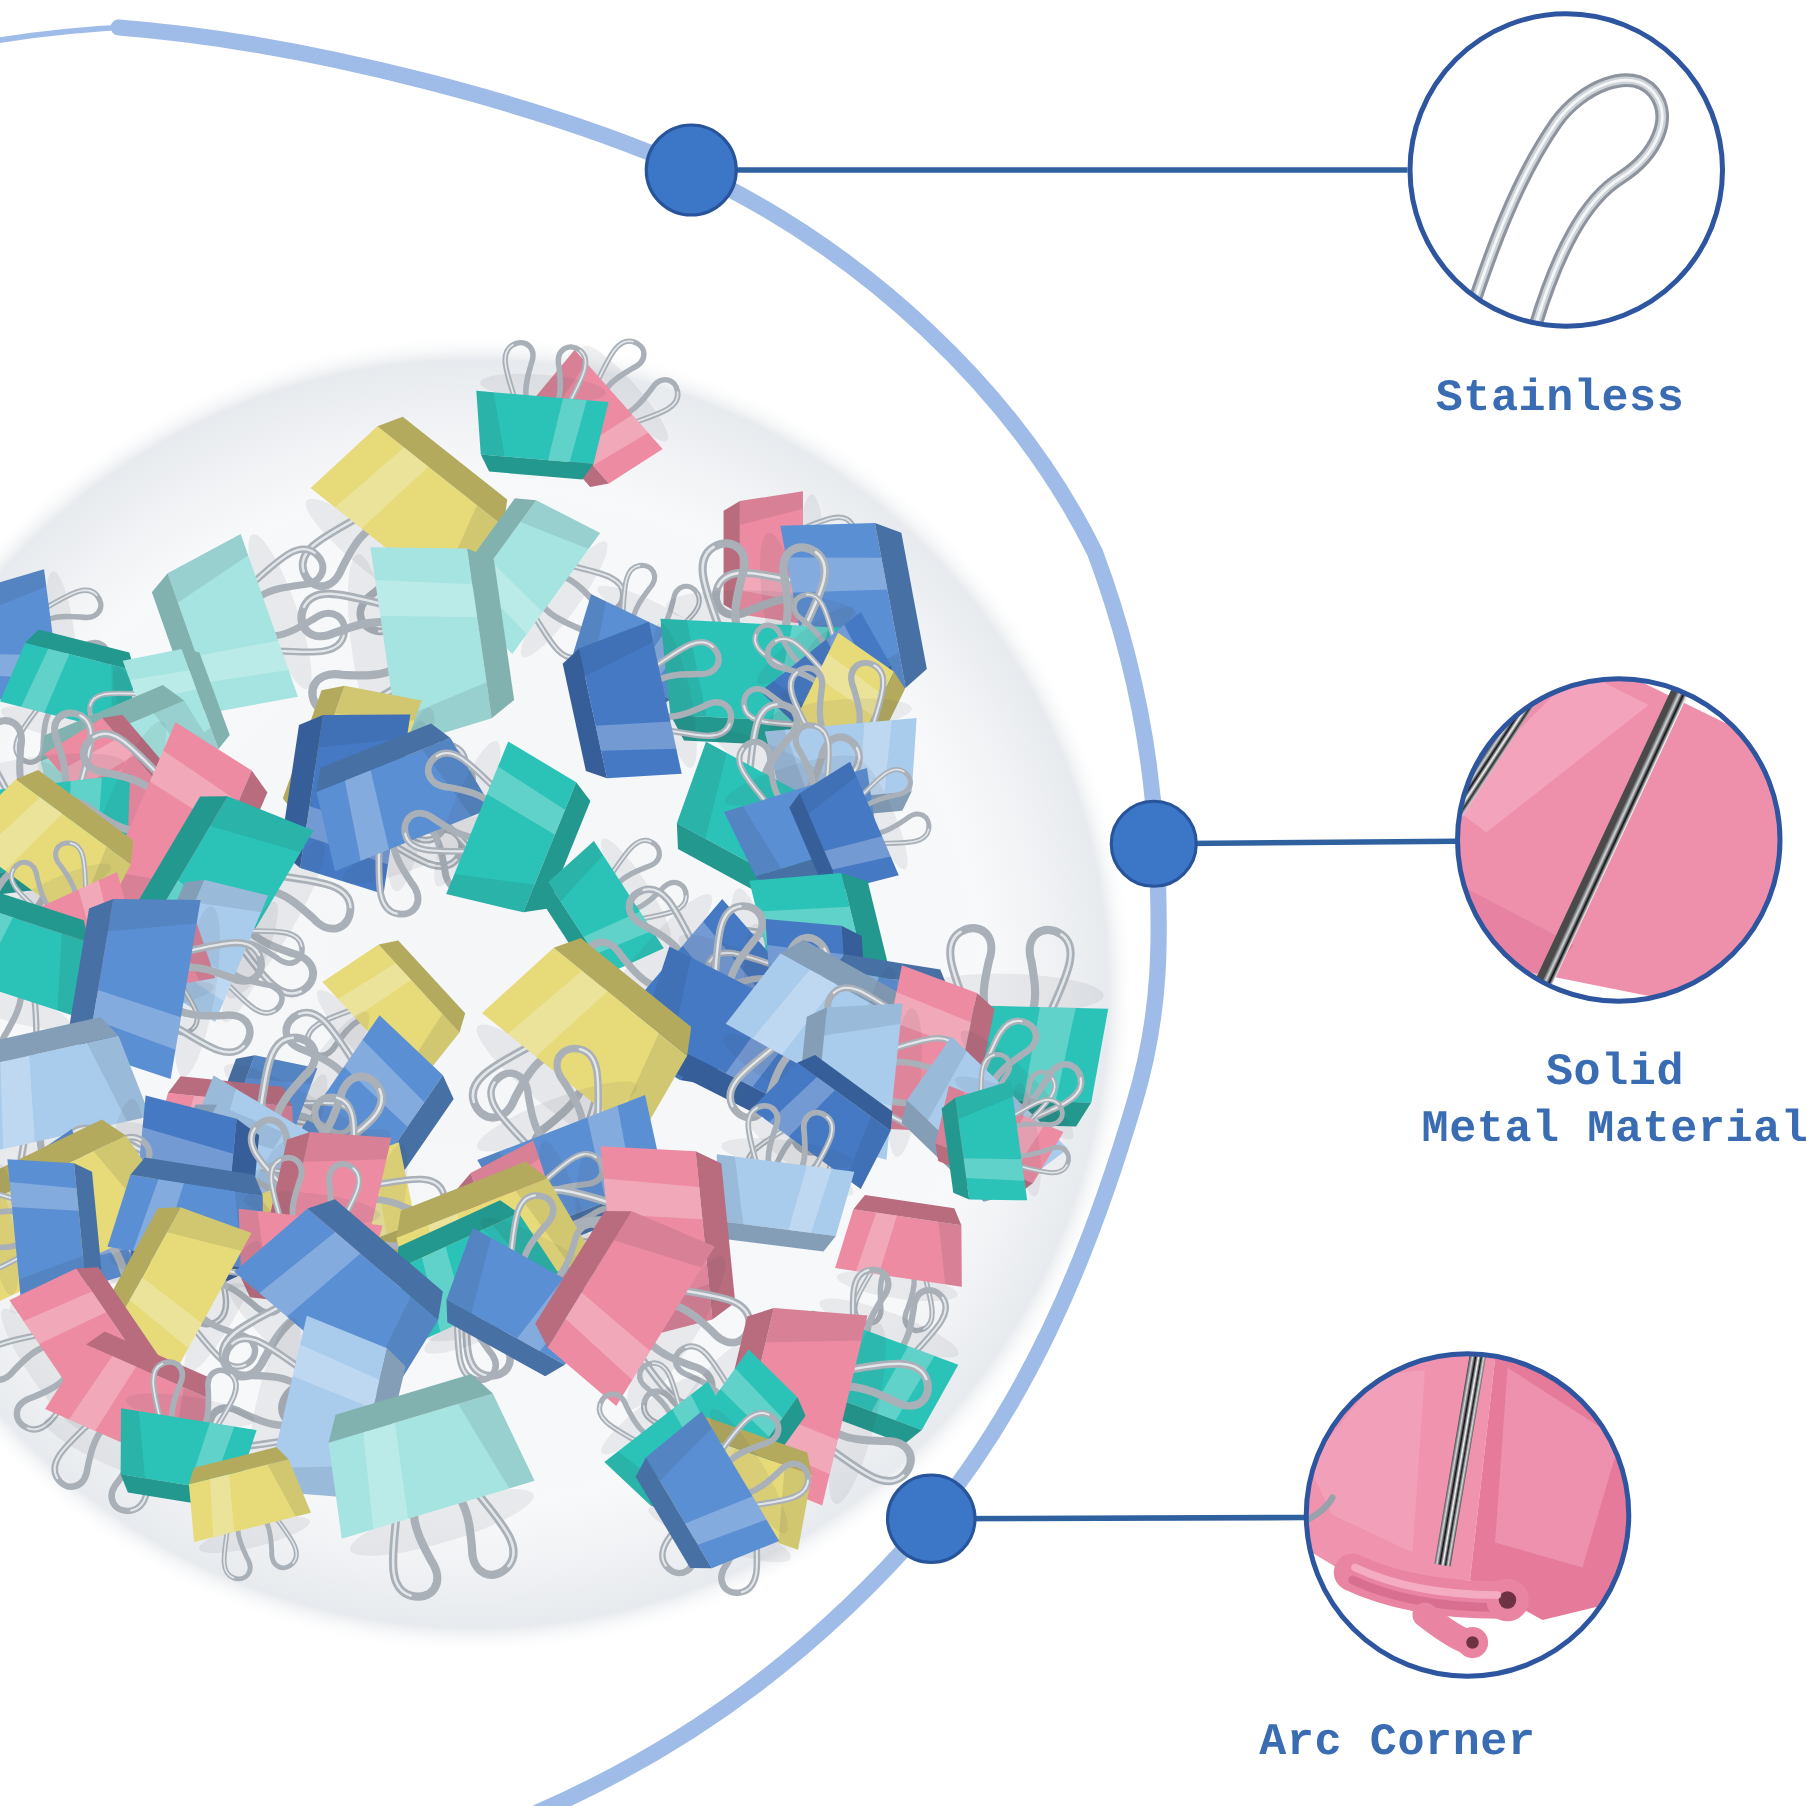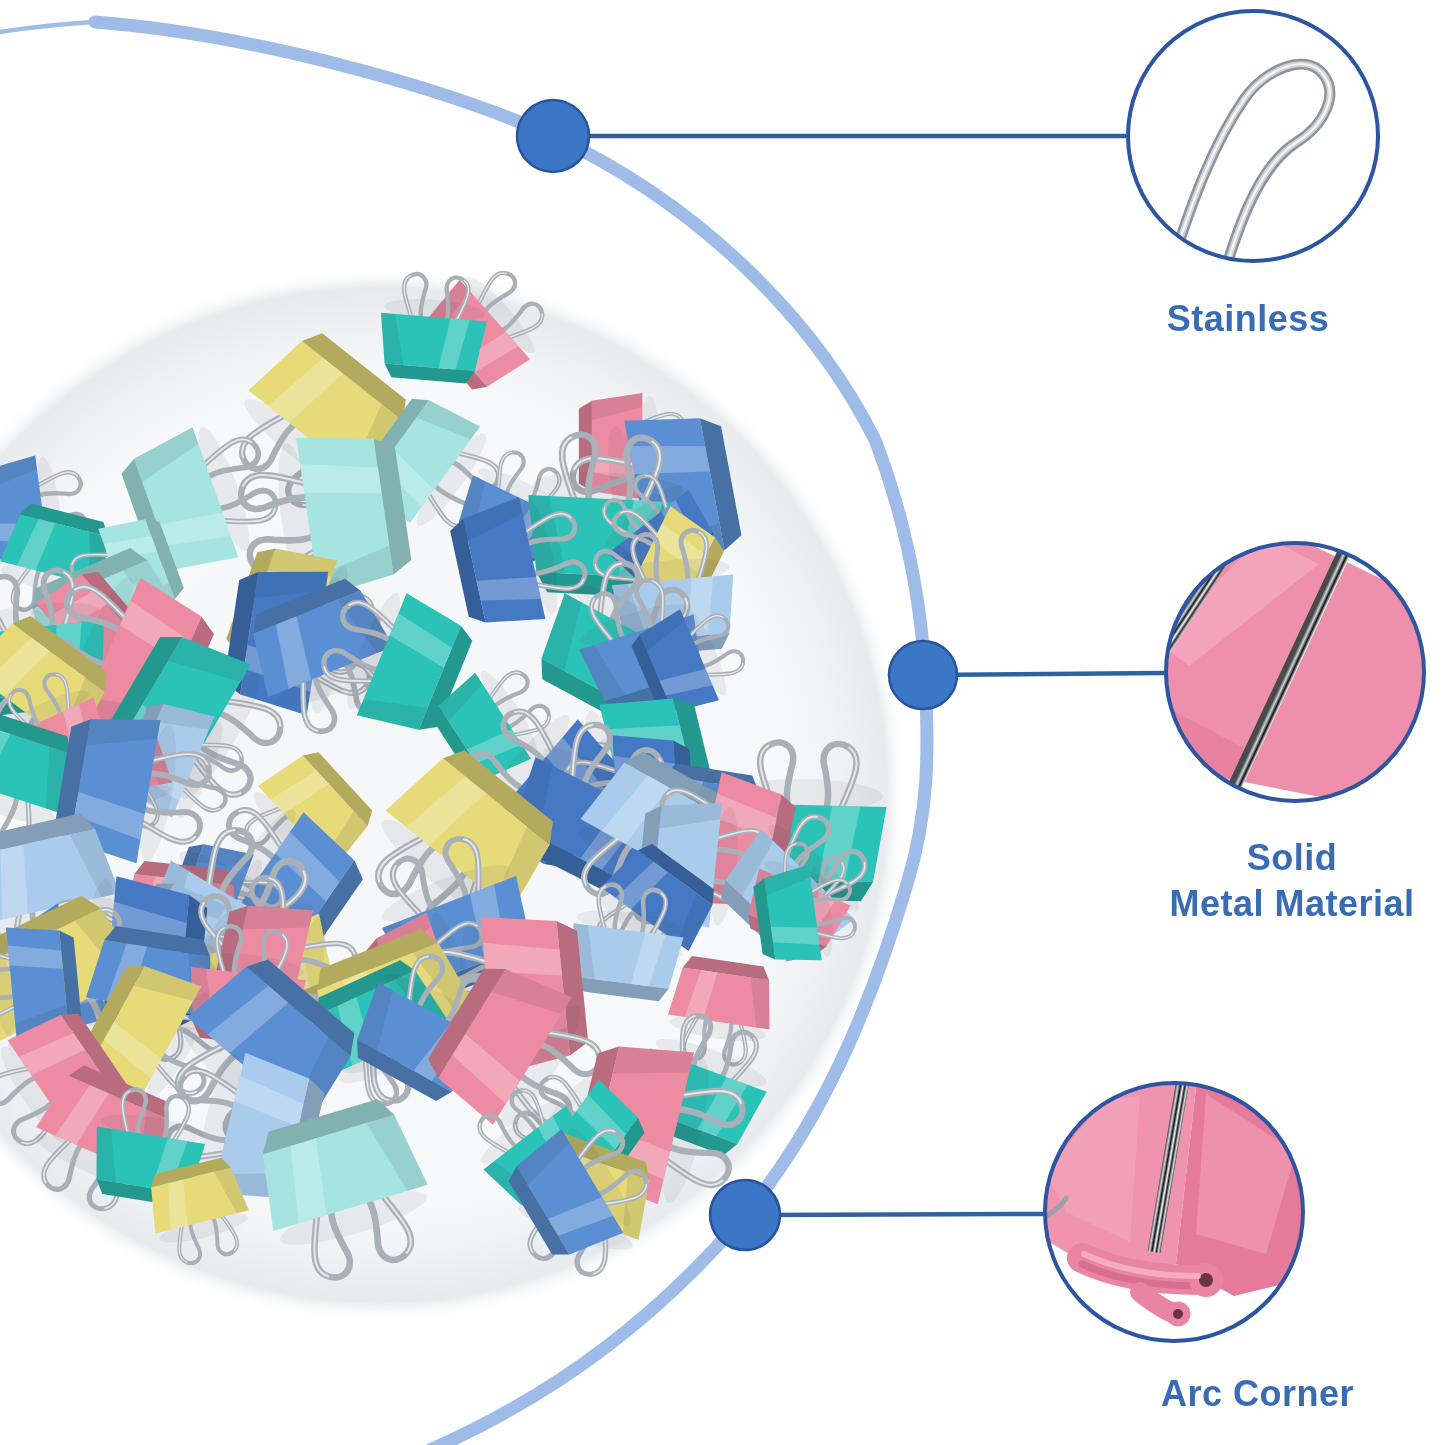--- a/index.html
+++ b/index.html
@@ -2,41 +2,41 @@
 <html><head>
 <meta charset="utf-8">
 <style>
   html, body { margin: 0; padding: 0; background: #ffffff; }
   #canvas {
     position: relative;
     width: 1445px;
     height: 1445px;
     background: #ffffff;
     overflow: hidden;
-    font-family: Liberation Sans, sans-serif;
+    font-family: Liberation Mono, monospace;
   }
   #scene {
     position: absolute;
     left: 0; top: 0;
     width: 1445px; height: 1445px;
   }
   .label {
     position: absolute;
     width: 380px;
     text-align: center;
     font-weight: 700;
     font-size: 36px;
     line-height: 46px;
     letter-spacing: 0.5px;
     color: #3a6cb4;
   }
   .label span { display: block; }
   #label-callout-1 { left: 1058px; top: 296px; }
   #label-callout-2 { left: 1102px; top: 835px; }
-  #label-callout-3 { left: 974px;  top: 1371px; text-align: right; }
+  #label-callout-3 { left: 928px;  top: 1371px; }
 </style>
 </head>
 <body>
 
 <div id="canvas">
 
   <svg id="scene" viewBox="0 0 1445 1445">
     <defs>
       <radialGradient id="plateShade" cx="0.5" cy="0.5" r="0.5">
         <stop offset="0%" stop-color="#f3f5f7" stop-opacity="0.9"></stop>

